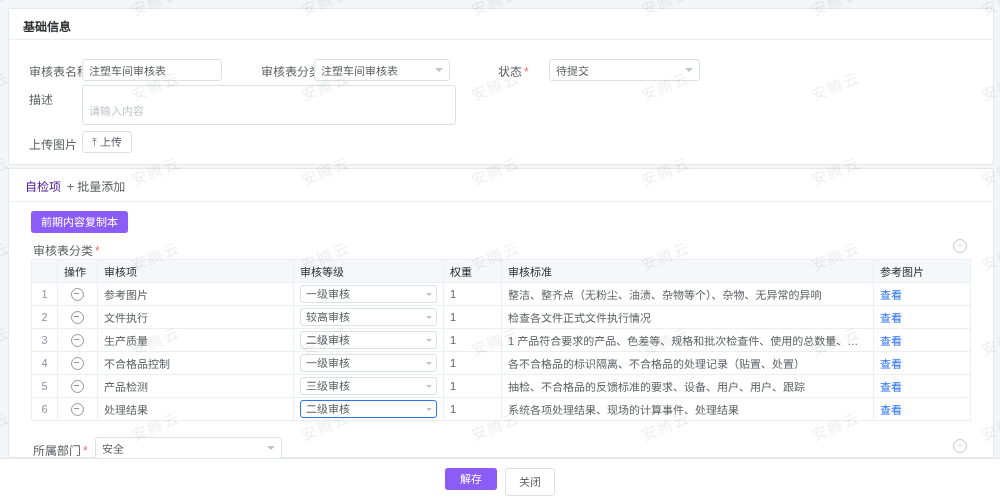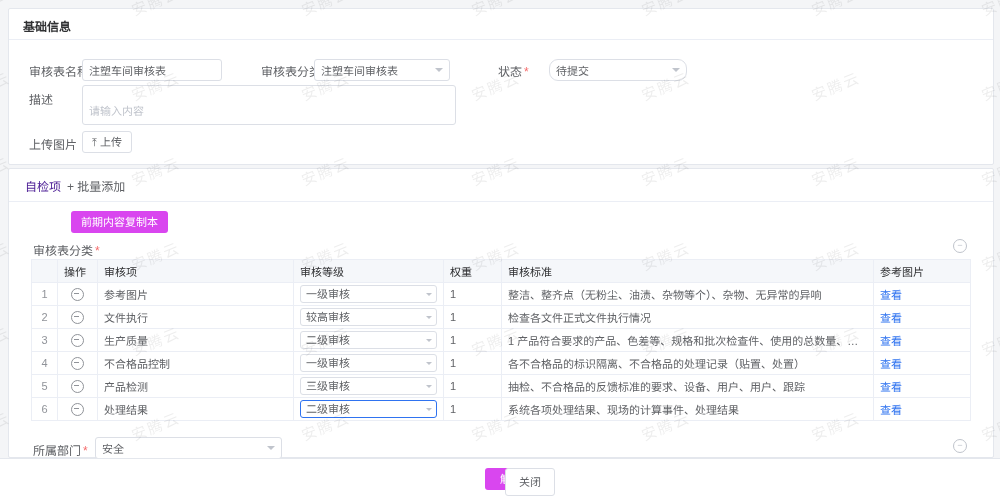--- a/index.html
+++ b/index.html
@@ -139,32 +139,31 @@
     font-size: 12px;
     color: #4c1d95;
     white-space: nowrap;
     cursor: pointer;
   }
   .tab-add {
     color: #606266;
   }
   .primary-btn {
     position: absolute;
-    background: #d946ef;
+    background: #8b5cf6;
     color: #ffffff;
     border: none;
     border-radius: 3px;
     font-size: 11px;
     height: 22px;
     line-height: 22px;
     padding: 0 10px;
     cursor: pointer;
     white-space: nowrap;
     font-family: "Liberation Sans", sans-serif;
-    margin-left: 40px;
   }
   .ghost-btn {
     position: absolute;
     background: #ffffff;
     color: #606266;
     border: 1px solid #dcdfe6;
     border-radius: 3px;
     font-size: 11px;
     height: 28px;
     line-height: 20px;
@@ -323,21 +322,21 @@
       <span>审核表分类</span><span class="req-star">*</span>
     </div>
     <div class="select-box" style="left:305px; top:50px; width:136px;">
       <span>注塑车间审核表</span>
       <span class="caret"></span>
     </div>
 
     <div class="field-label" style="left:489px; top:53px;">
       <span>状态</span><span class="req-star">*</span>
     </div>
-    <div class="select-box" style="left:540px; top:50px; width:138px;border-radius:9px;">
+    <div class="select-box" style="left:540px; top:50px; width:151px;">
       <span>待提交</span>
       <span class="caret"></span>
     </div>
 
     <div class="field-label" style="left:20px; top:81px;">描述</div>
     <div class="textarea-box" style="left:73px; top:76px; width:374px; height:40px;">
       <span>请输入内容</span>
     </div>
 
     <div class="field-label" style="left:20px; top:126px;">上传图片</div>

